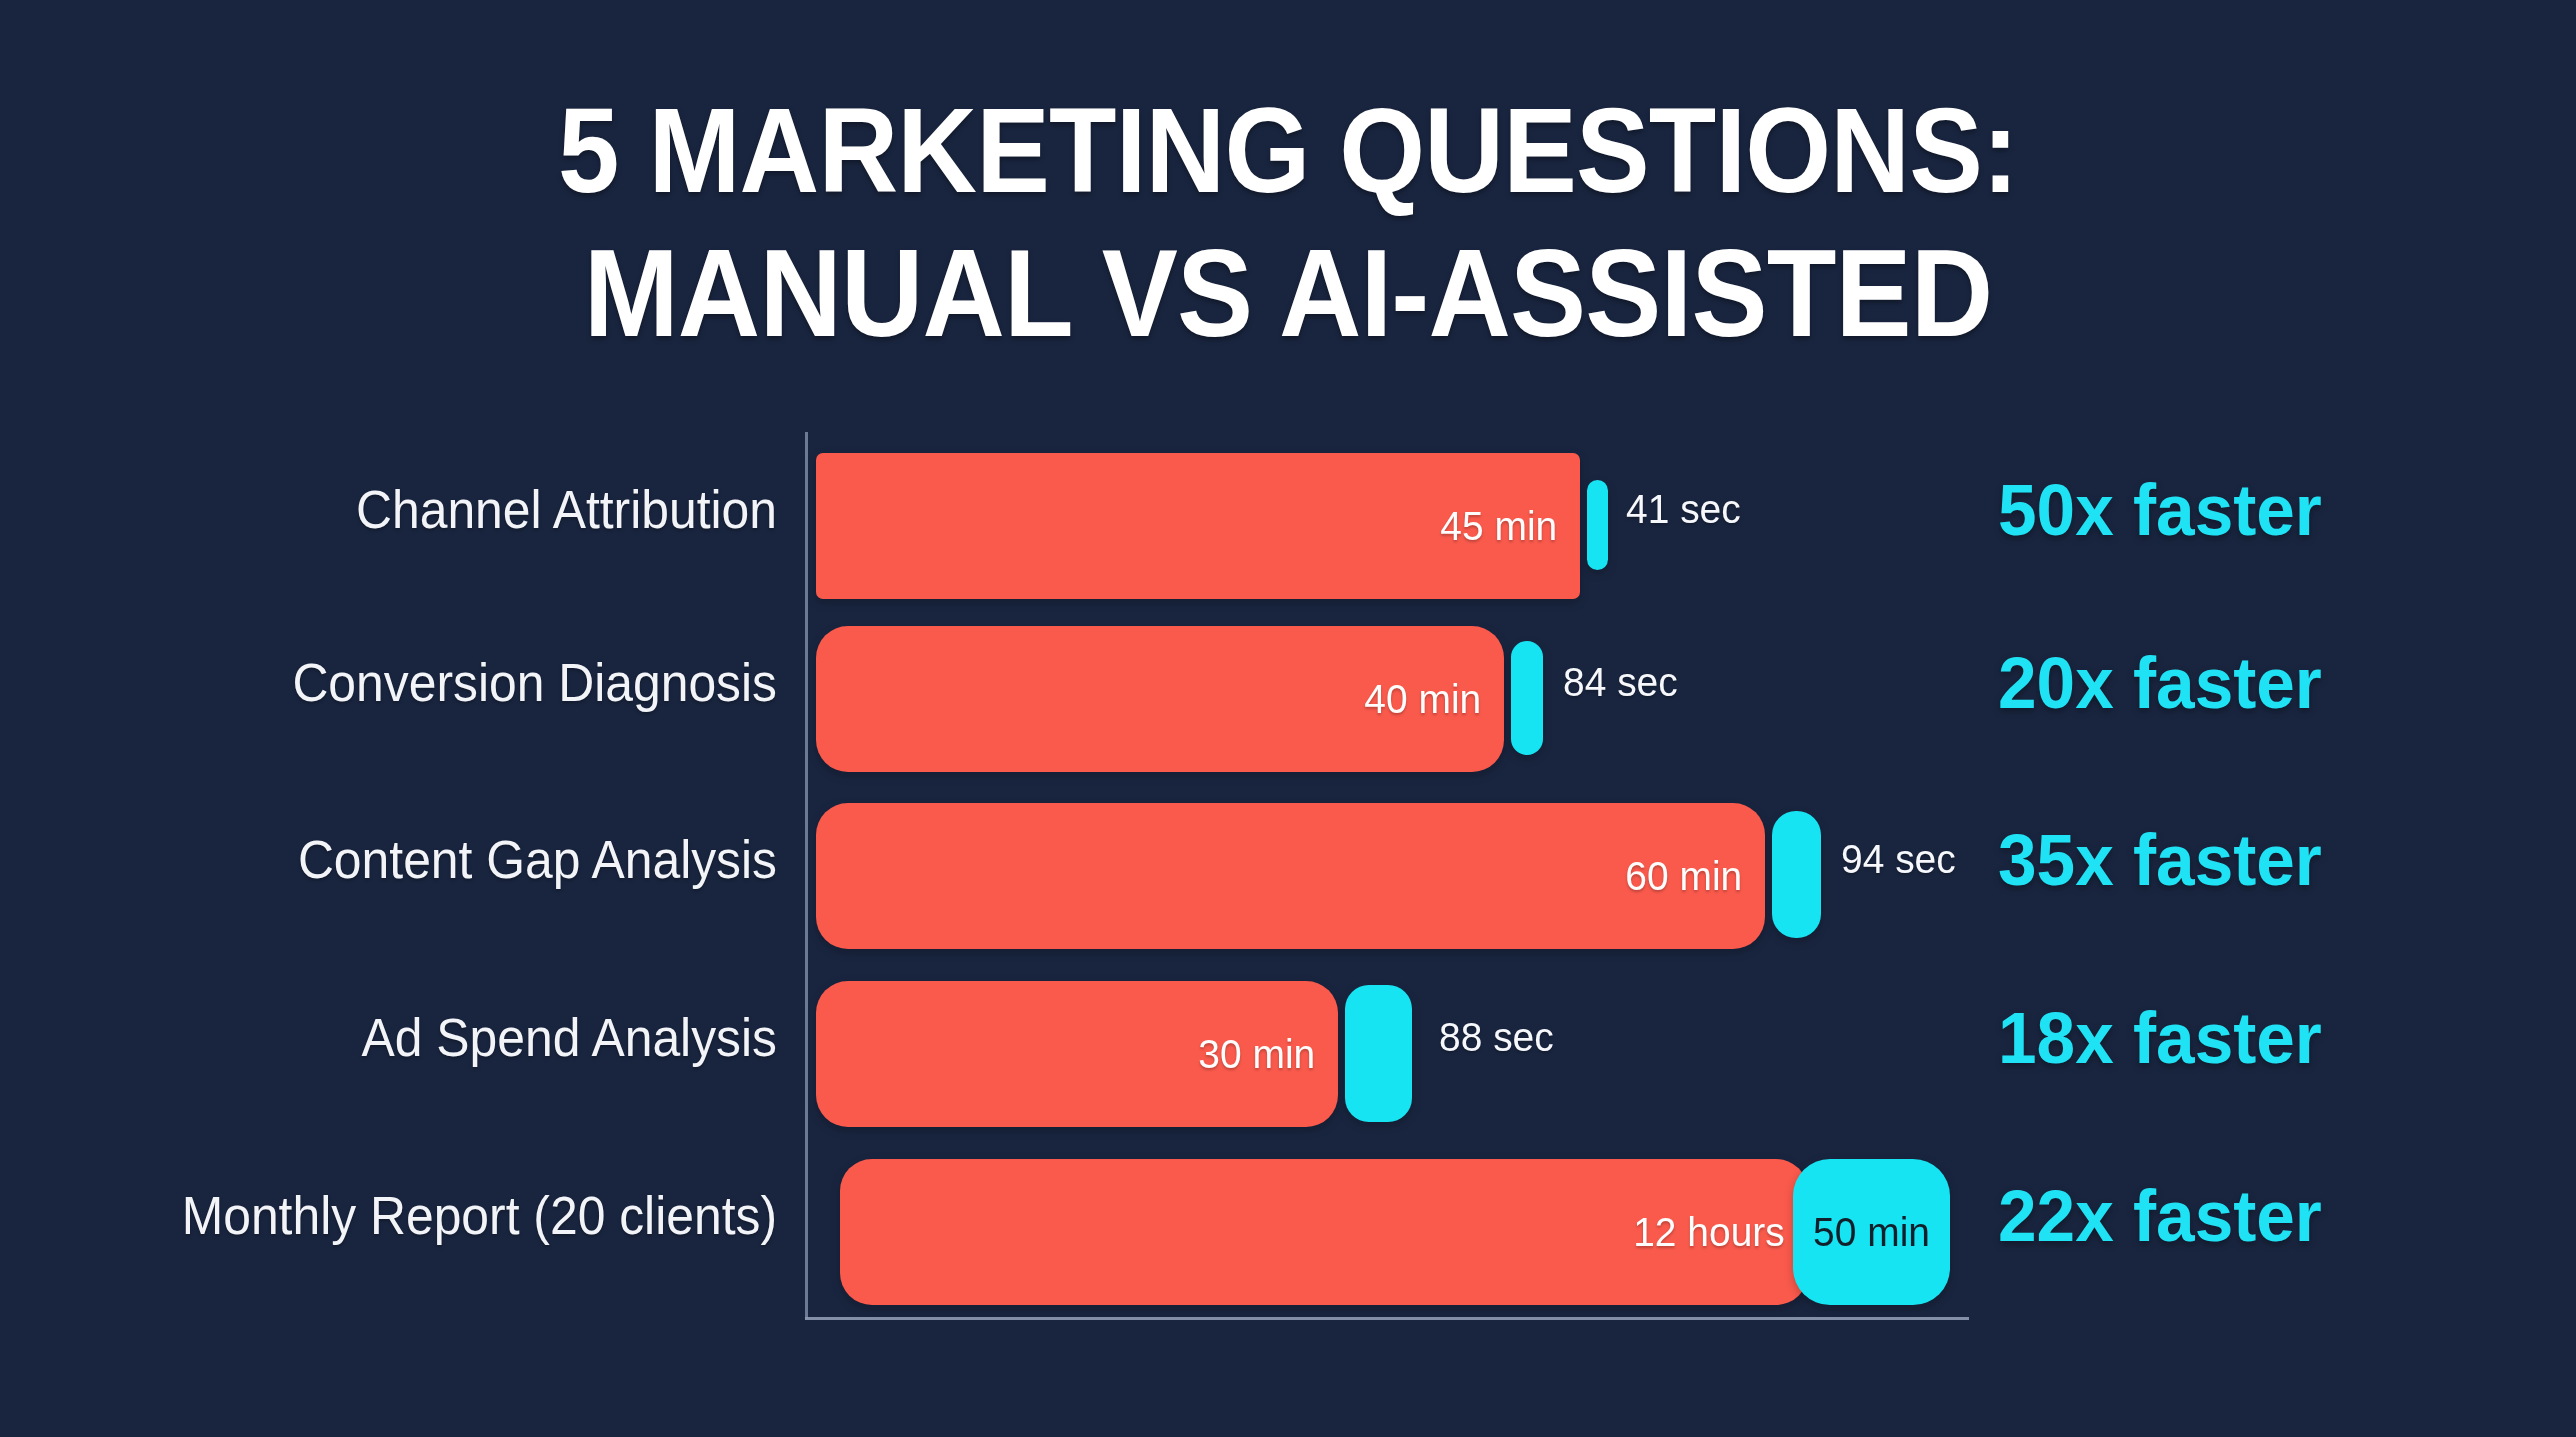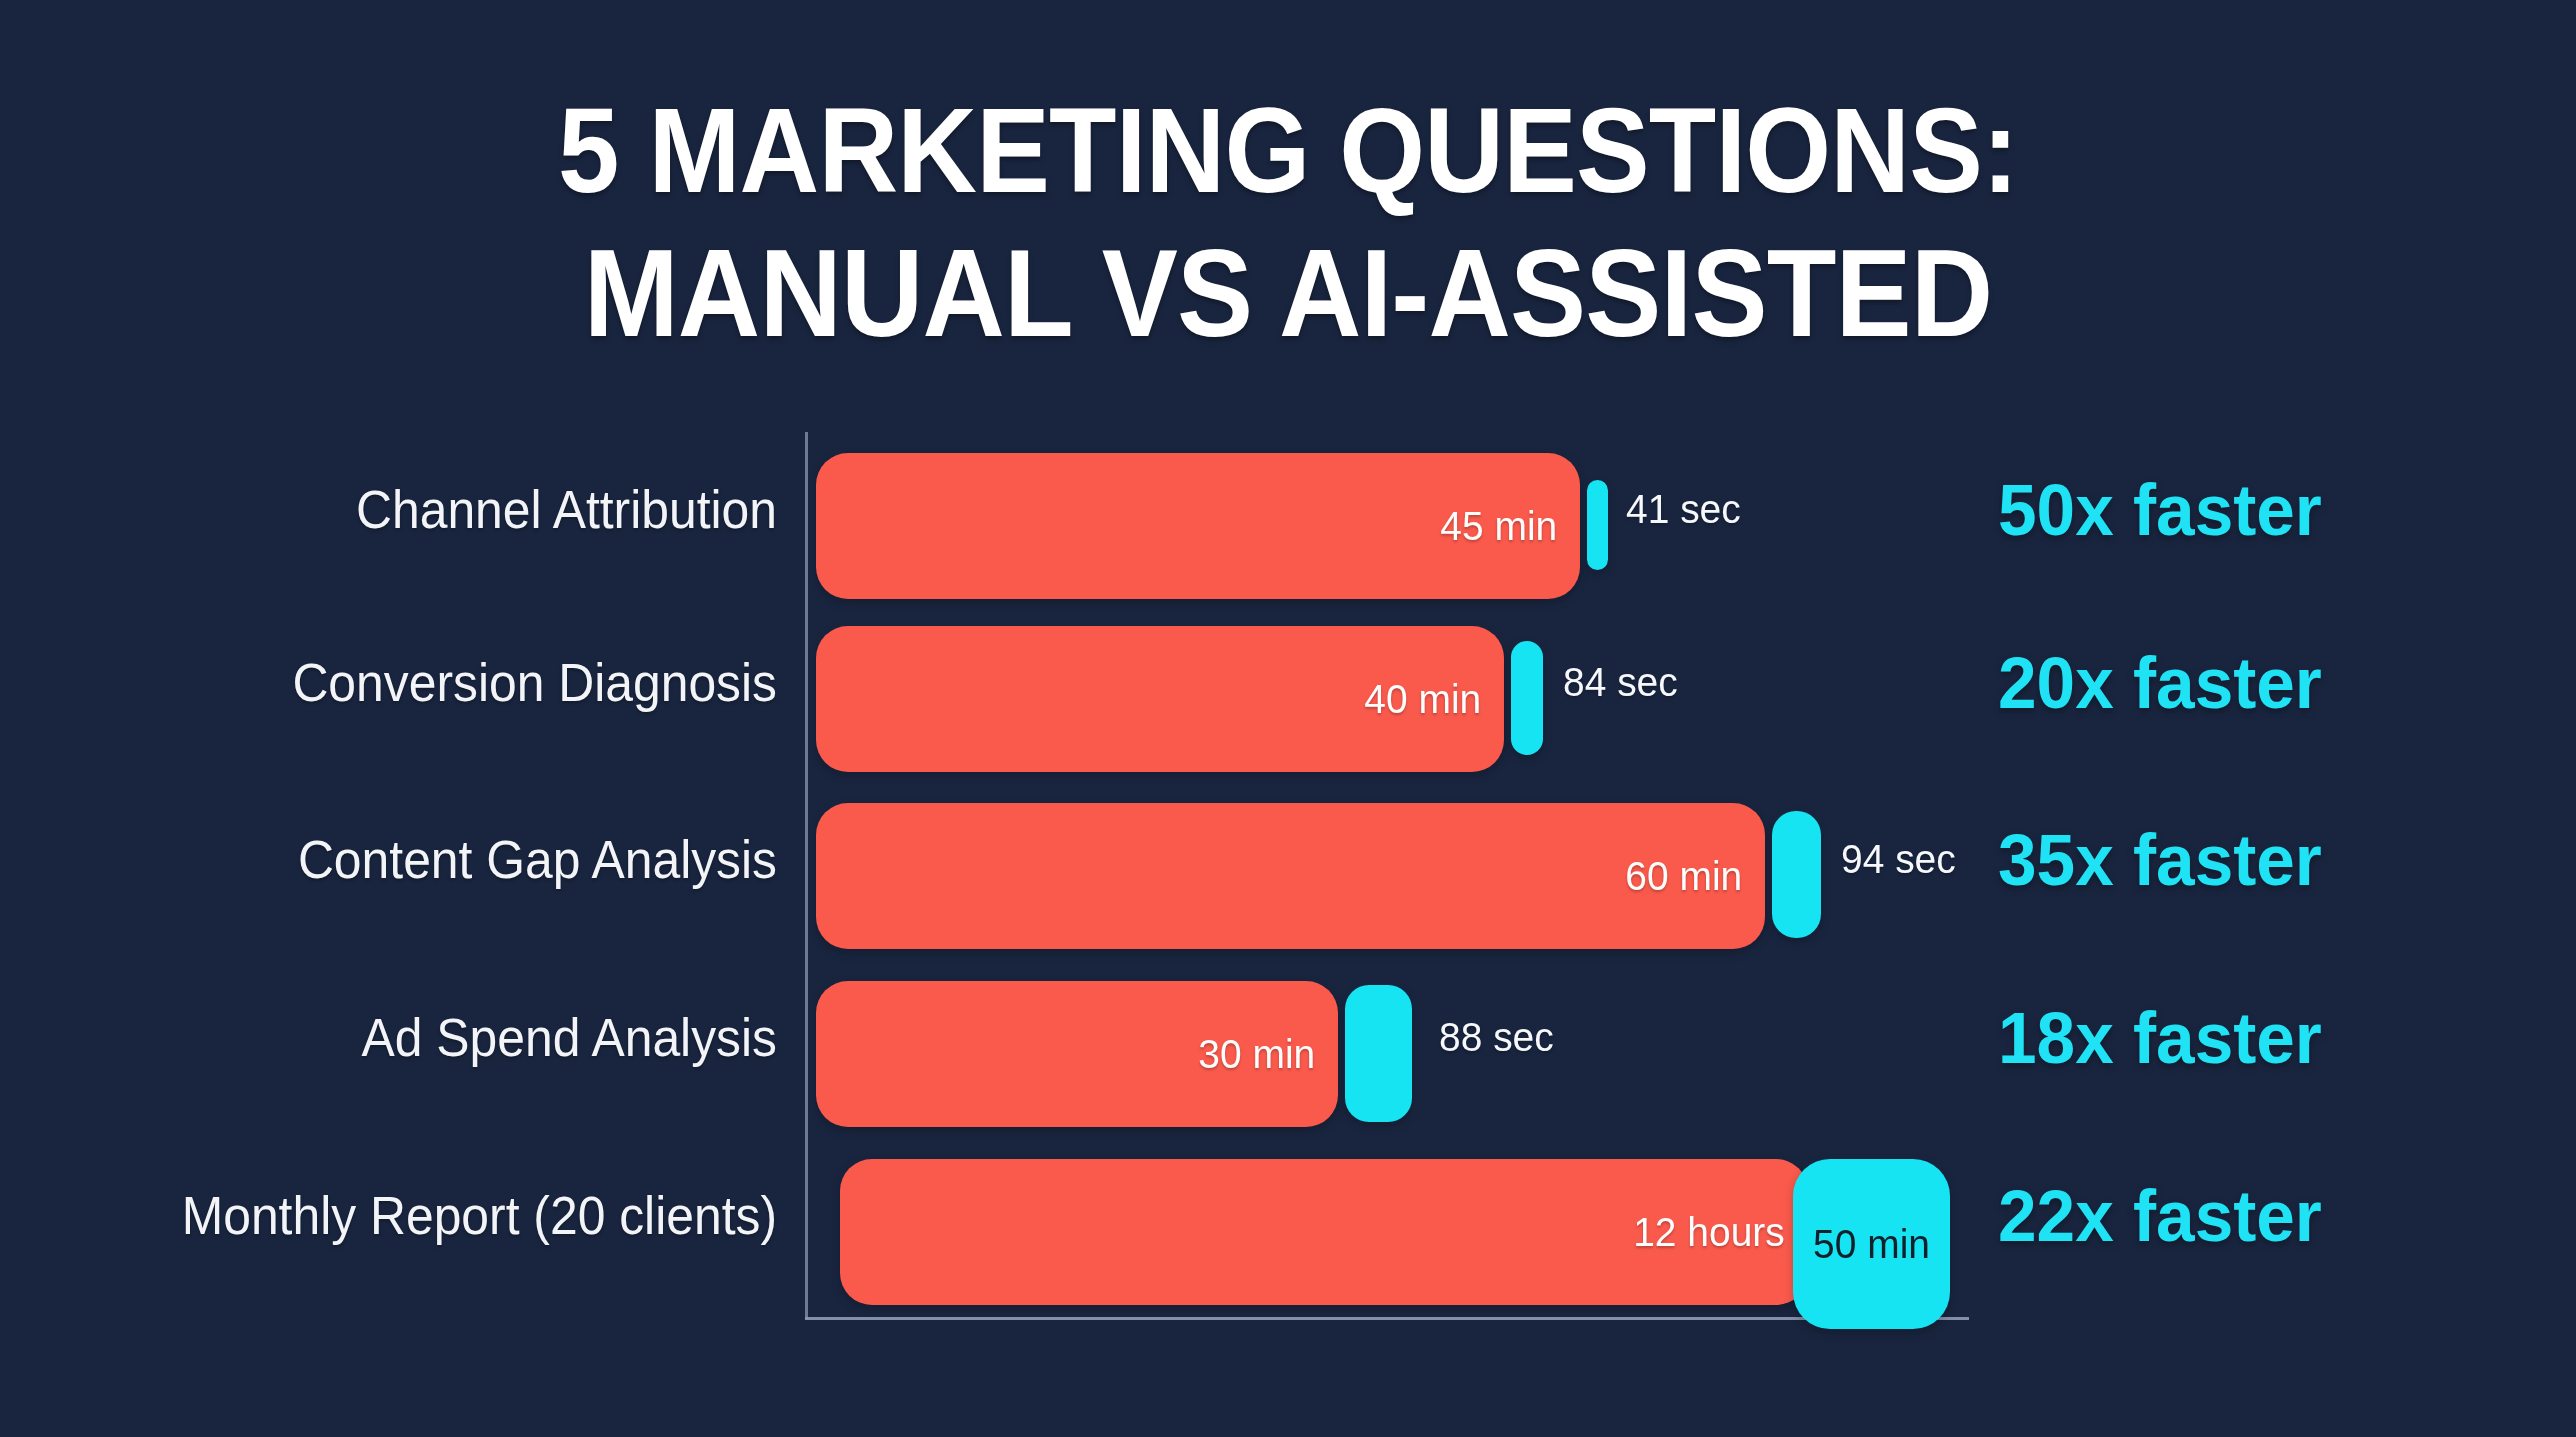--- a/index.html
+++ b/index.html
@@ -138,21 +138,21 @@
   <div class="title-line l2">MANUAL VS AI-ASSISTED</div>
 </div>
 
 <div id="plot">
   <div id="axis-spine"></div>
   <div id="axis-baseline"></div>
   <div id="rows-container">
       <div class="row" style="top: 420px;">
         <div class="row-label">Channel Attribution</div>
         <div class="bars">
-          <div class="bar-manual" style="width: 764px; height: 146px; top: 33px;">
+          <div class="bar-manual" style="width: 764px; height: 146px; top: 33px; border-radius: 7px;">
             <span class="bar-value">45 min</span>
           </div>
           <div class="bar-ai" style="left: 1587px; width: 20.6px; height: 90px; top: 60px;"></div>
           <div class="bar-ai-outside-label" style="left: 1626px;">41 sec</div>
         </div>
         <div class="speedup">50x faster</div>
       </div>
       <div class="row" style="top: 593px; padding-left: 24px;">
         <div class="row-label">Conversion Diagnosis</div>
         <div class="bars">
@@ -185,21 +185,21 @@
           <div class="bar-ai-outside-label" style="left: 1439px;">88 sec</div>
         </div>
         <div class="speedup">18x faster</div>
       </div>
       <div class="row" style="top: 1126px;">
         <div class="row-label">Monthly Report (20 clients)</div>
         <div class="bars">
           <div class="bar-manual" style="width: 968px; height: 146px; top: 33px; margin-left: 24px;">
             <span class="bar-value">12 hours</span>
           </div>
-          <div class="bar-ai big" style="left: 1793px; width: 157px; height: 170px; top: 33px;">
+          <div class="bar-ai big" style="left: 1793px; width: 157px; height: 146px; top: 33px;">
             <span class="bar-value-inside">50 min</span>
           </div>
         </div>
         <div class="speedup">22x faster</div>
       </div>
     </div>
 </div>
 
 
 </body></html>

